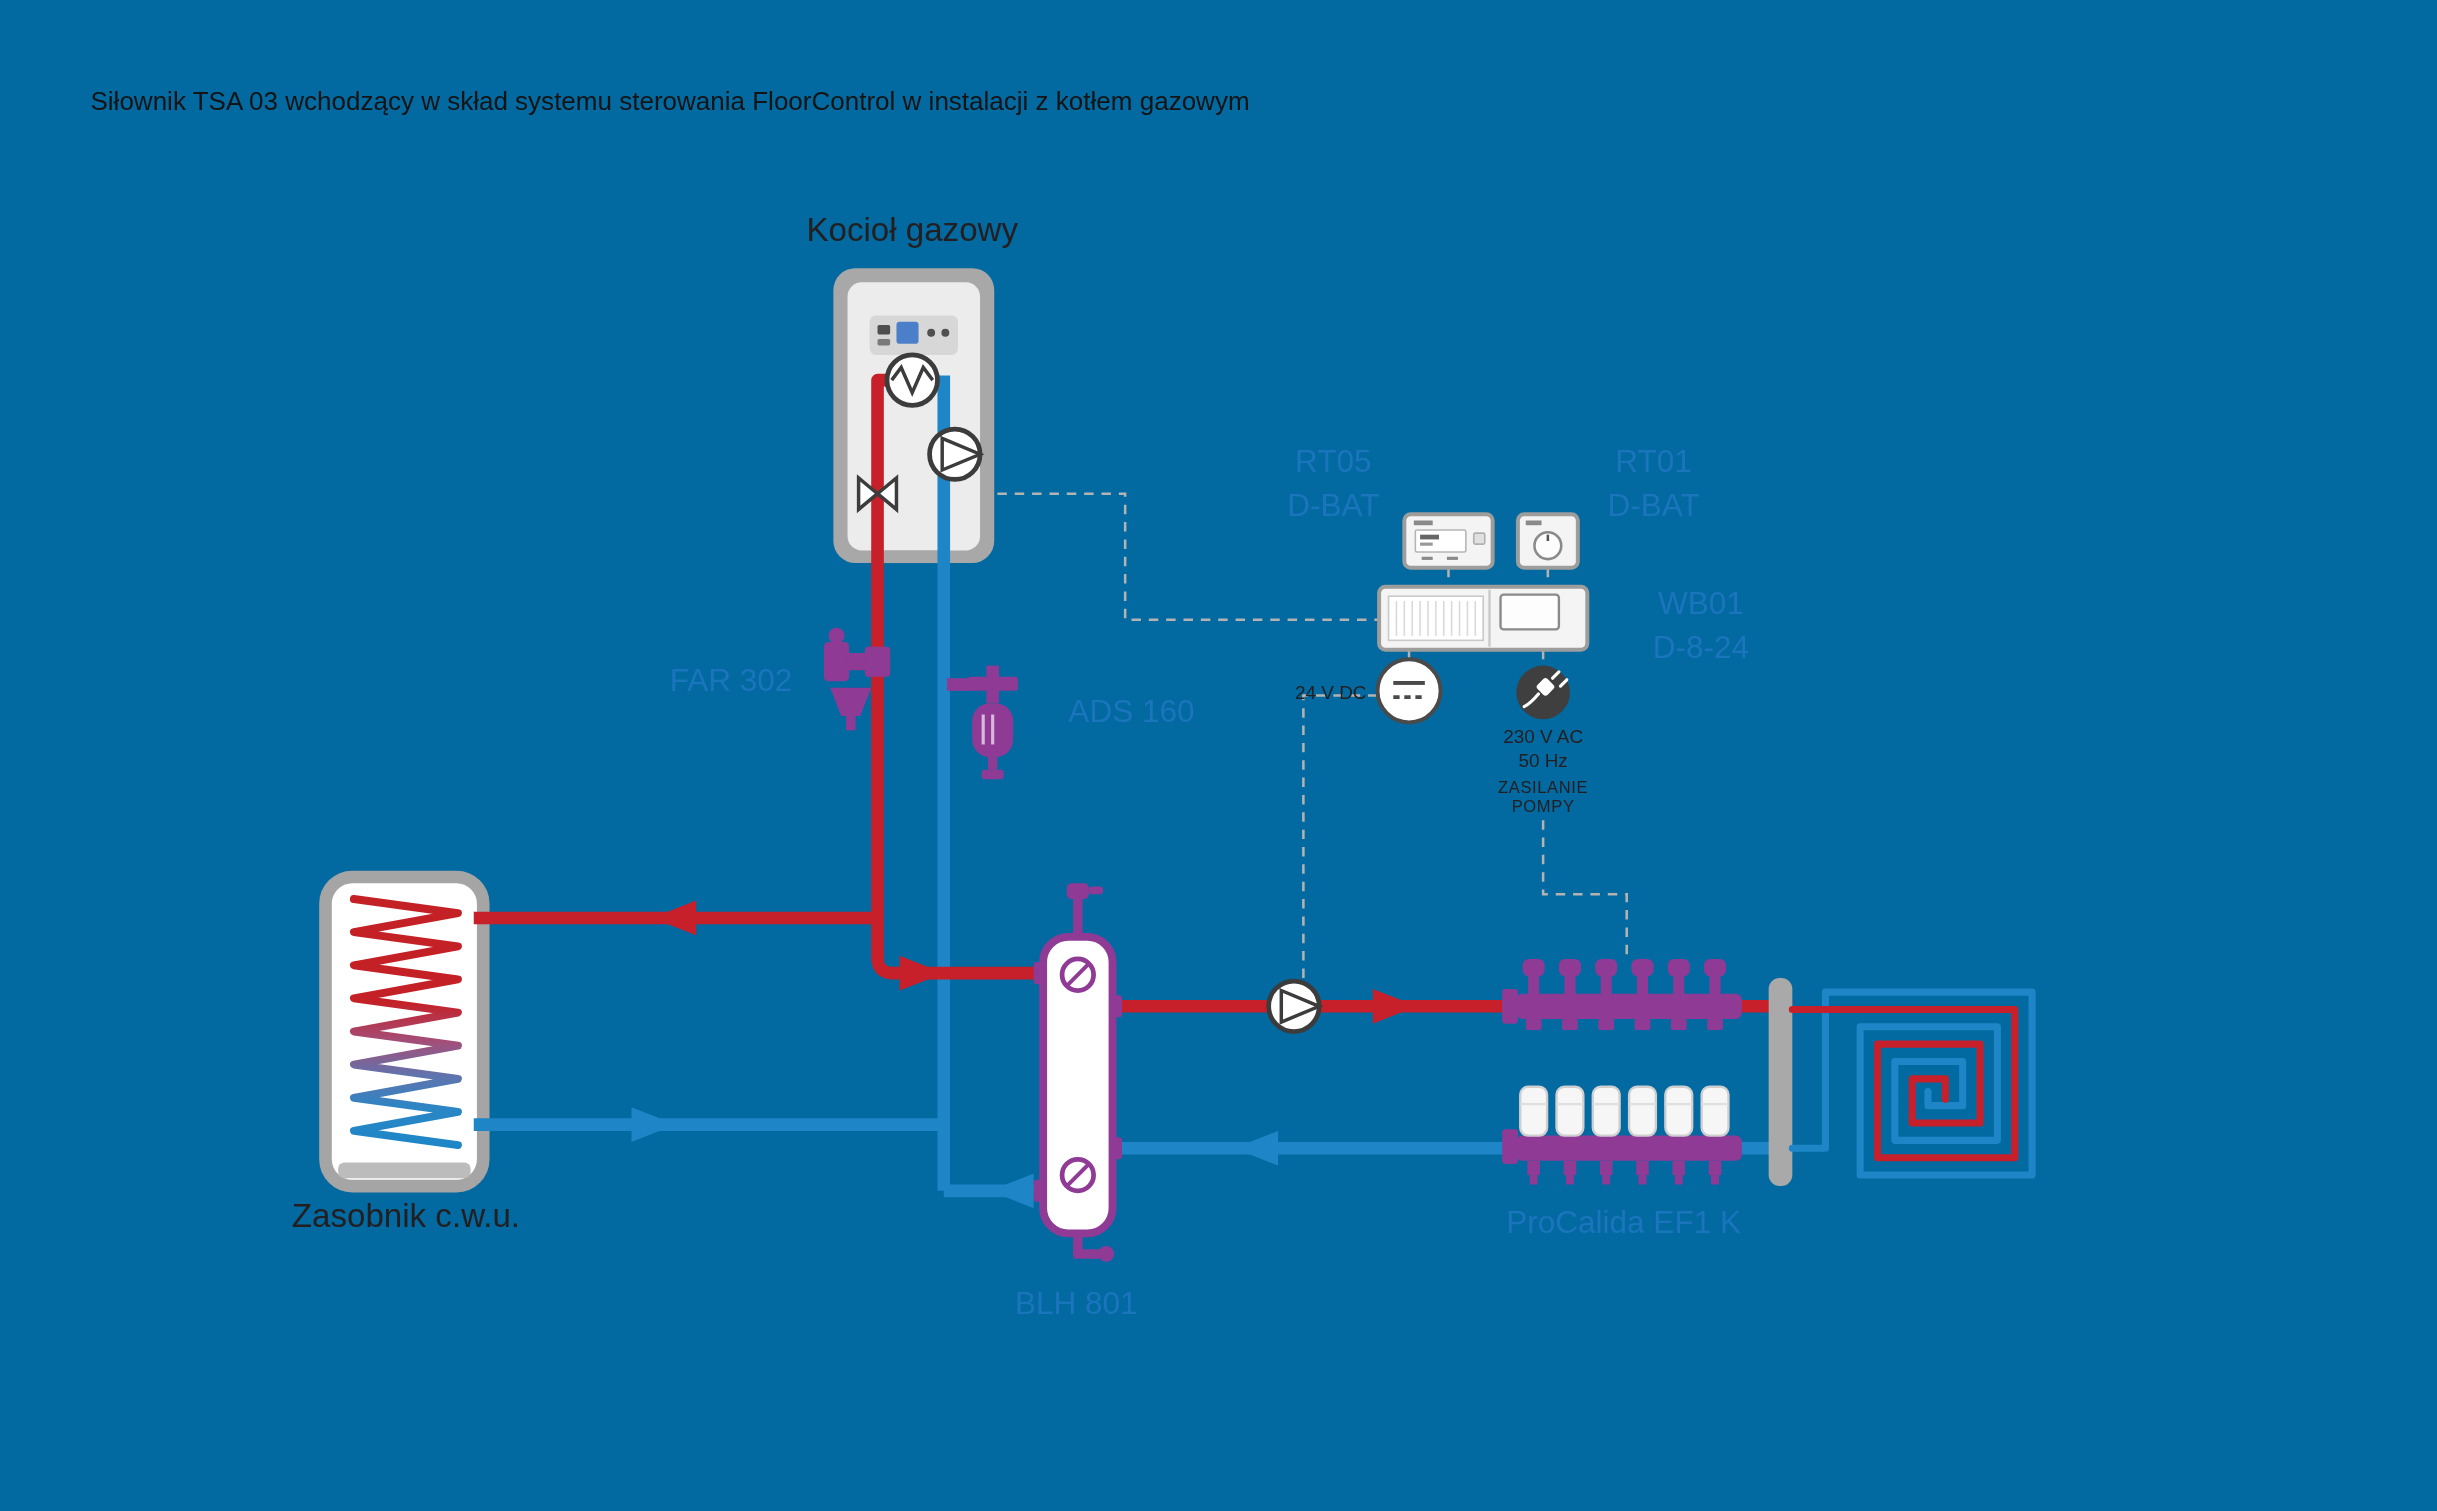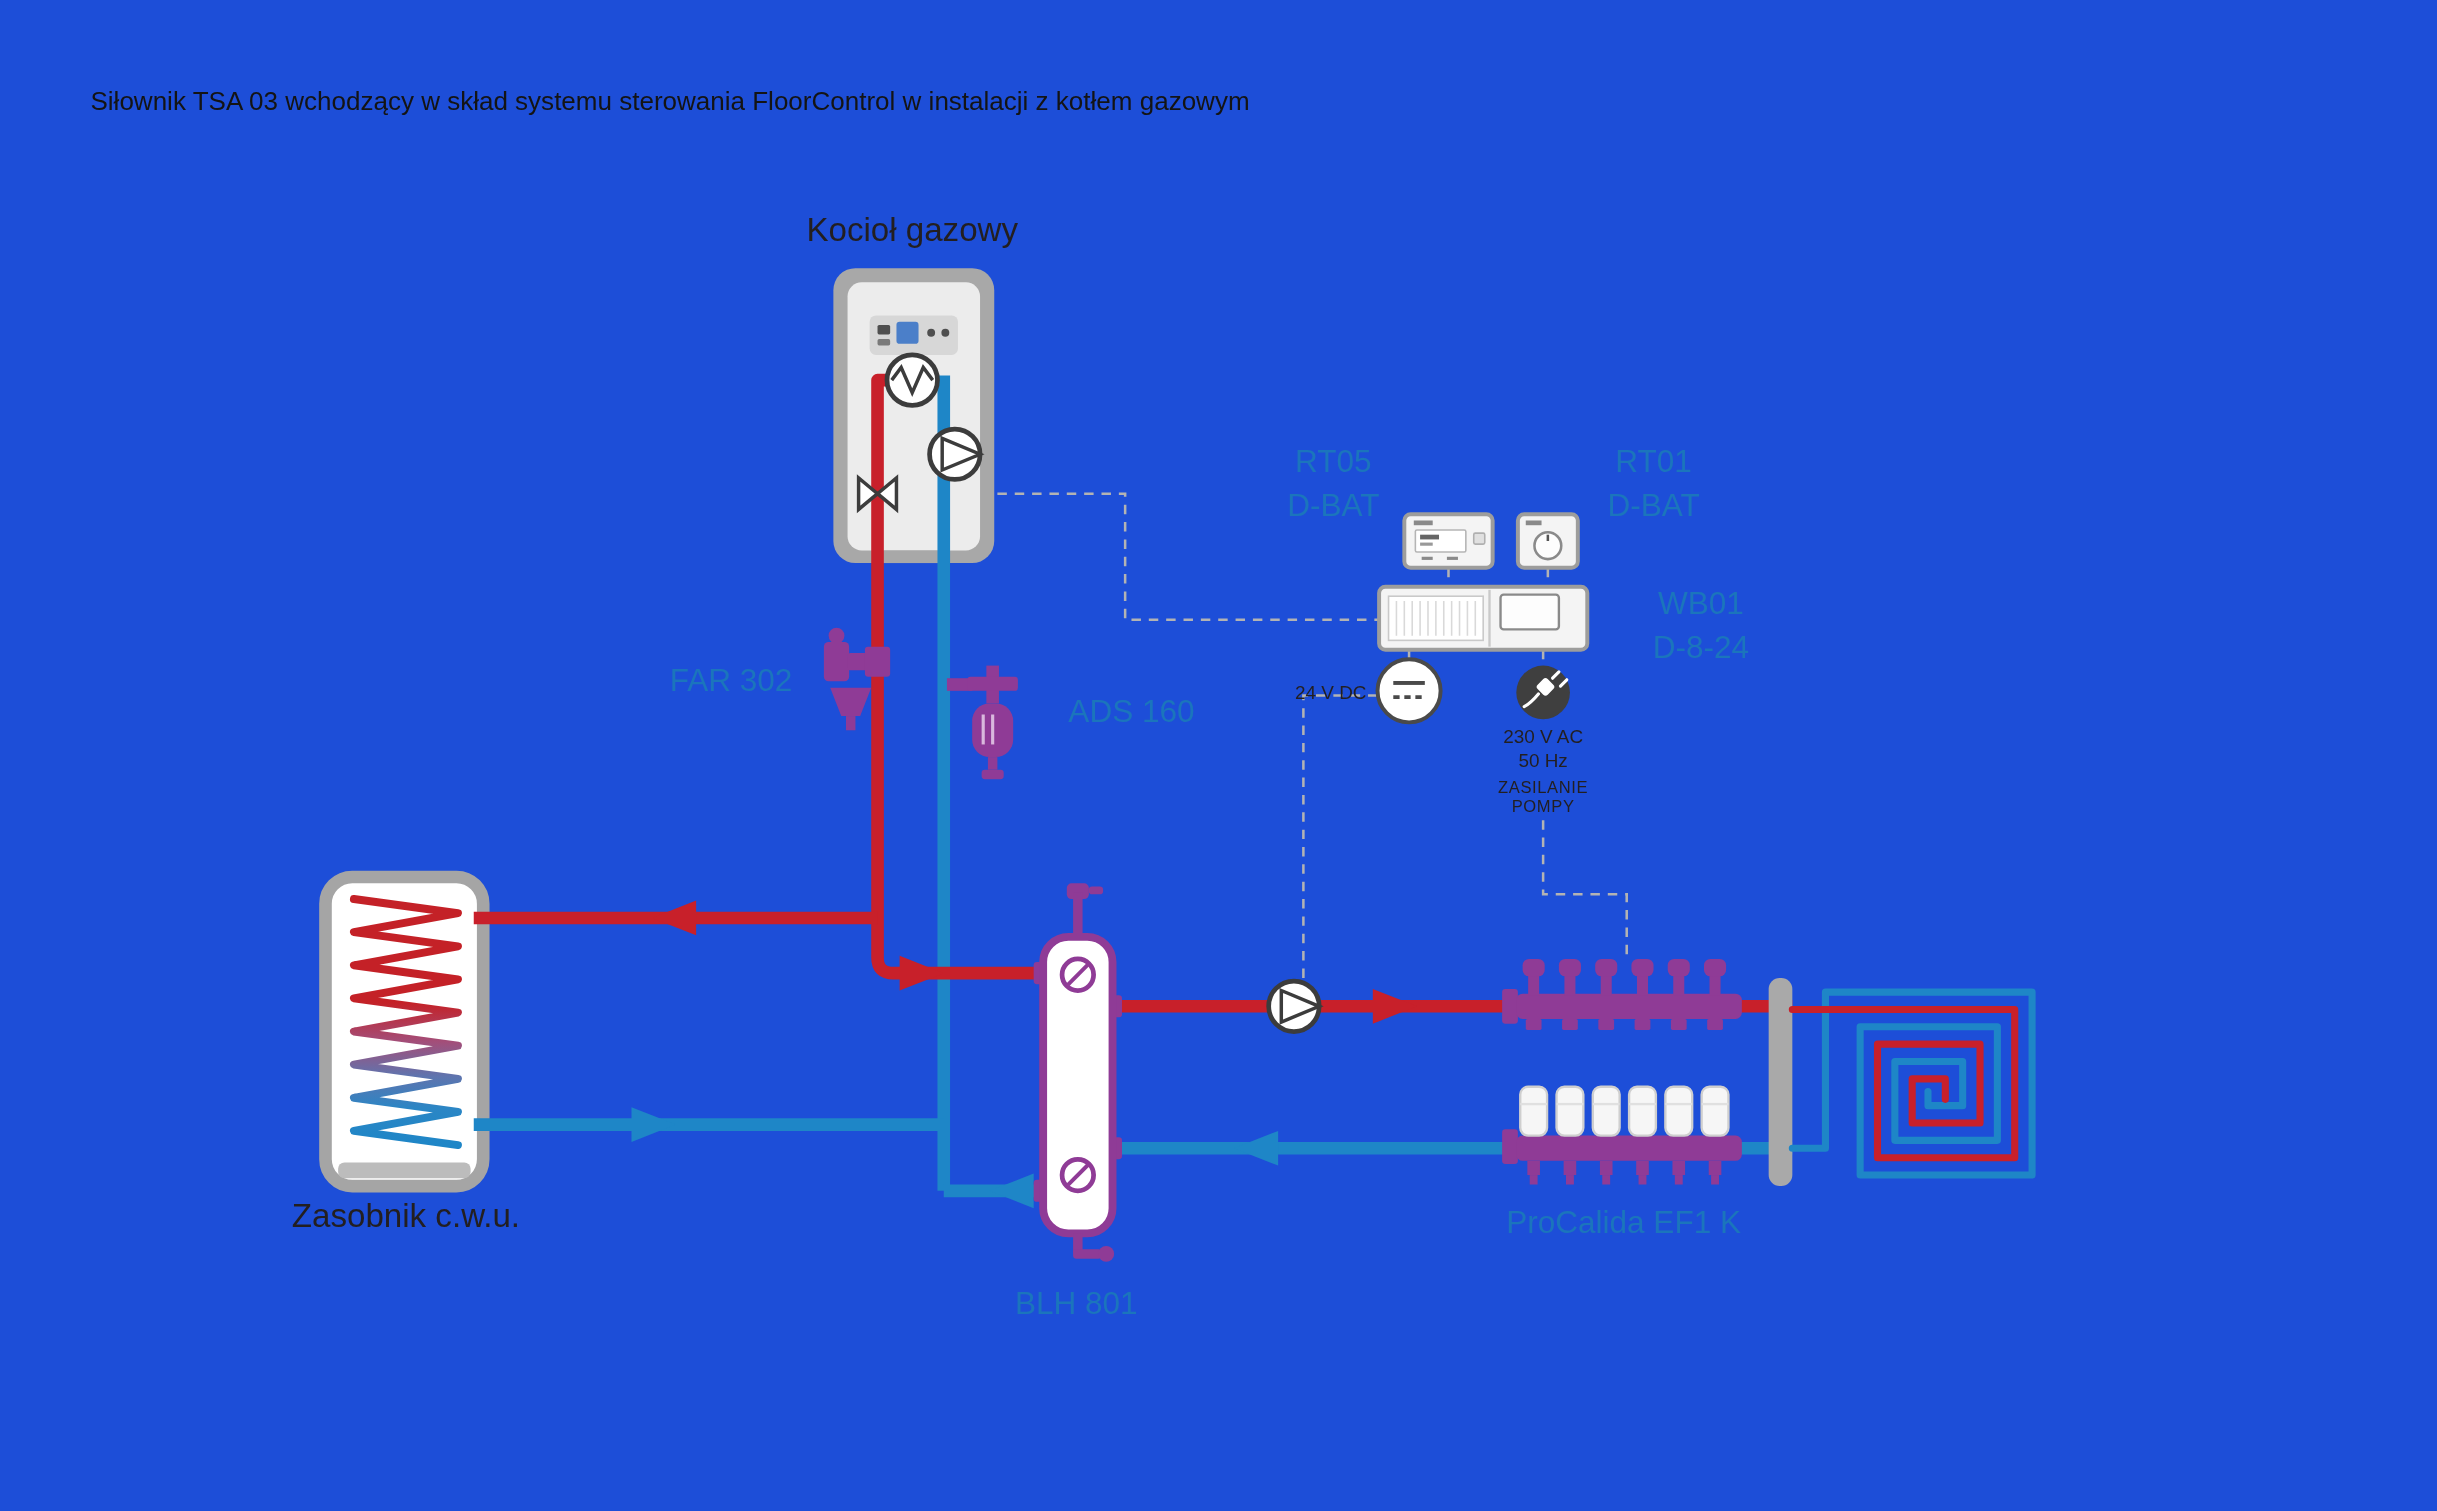--- a/index.html
+++ b/index.html
@@ -1,16 +1,16 @@
 <!DOCTYPE html>
 <html style="font-size:9.4px"><head>
 <meta charset="utf-8">
 <style>
   html,body{margin:0;padding:0;background:#ffffff;}
-  .page{width:2438px;height:1511px;background:#1d4ed8;}
+  .page{width:2438px;height:1511px;background:#0369a1;}
   svg{display:block;width:100%;height:100%;}
   text{font-family:"Liberation Sans",sans-serif;fill:#231f20;}
   .title{font-size:16.5px;fill:#141414;}
   .dark{font-size:21px;}
   .blue{font-size:20px;fill:#1b75bc;}
   .small{font-size:12px;}
   .tiny{font-size:10.5px;letter-spacing:.4px;}
   .mid{text-anchor:middle;}
   .end{text-anchor:end;}
 </style>

